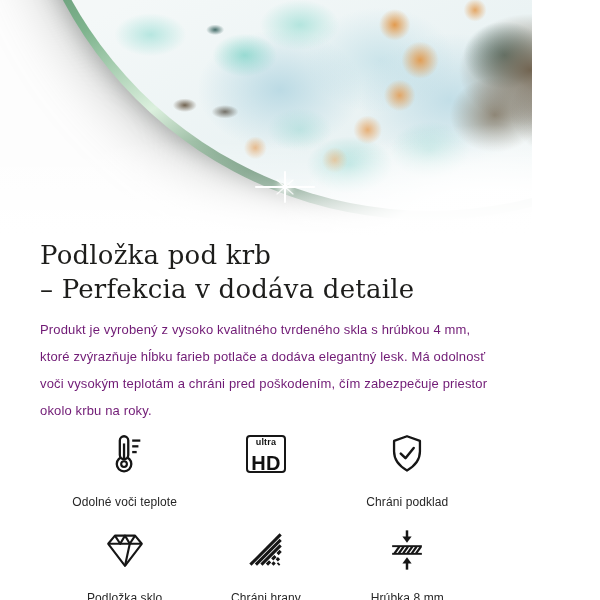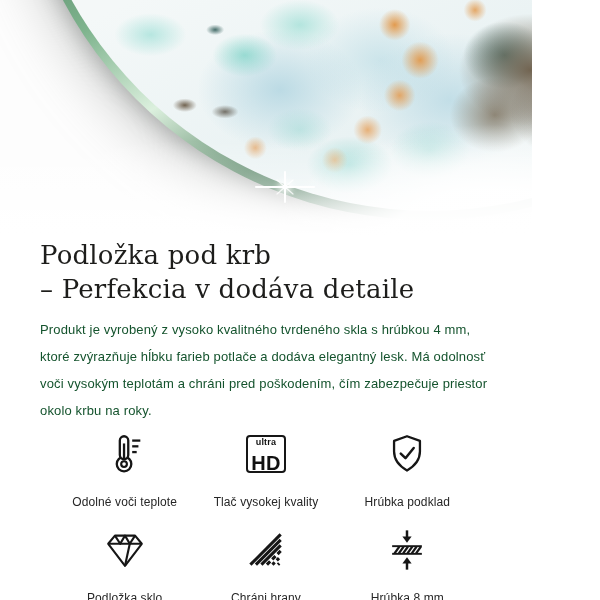--- a/index.html
+++ b/index.html
@@ -47,21 +47,21 @@
   .fade{left:0;top:0;width:600px;height:235px;pointer-events:none;
     background:
       radial-gradient(300px 160px at 82% 104%, rgba(255,255,255,.95) 35%, rgba(255,255,255,0) 75%),
       linear-gradient(to bottom, rgba(255,255,255,0) 60%, rgba(255,255,255,.40) 78%, rgba(255,255,255,.90) 94%, #ffffff 100%);}
   .sparkle{left:253px;top:168px;}
 
   
   .content{padding:0 40px;}
   h1{margin:0;padding-top:3px;font-family:"DejaVu Serif","Liberation Serif",serif;
      font-weight:400;font-size:26px;line-height:34px;color:#1d1d1b;letter-spacing:.2px;}
-  .desc{margin:10px 0 0;font-size:13px;line-height:27px;color:#14532d;letter-spacing:.15px;max-width:528px;}
+  .desc{margin:10px 0 0;font-size:13px;line-height:27px;color:#701a75;letter-spacing:.15px;max-width:528px;}
 
   
   .features{margin-top:5px;padding:0 14px;display:grid;grid-template-columns:1fr 1fr 1fr;row-gap:16px;}
   .feature{display:flex;flex-direction:column;align-items:center;}
   .ficon{height:50px;display:flex;align-items:center;justify-content:center;}
   .flabel{margin-top:16px;font-size:12px;color:#262626;letter-spacing:.1px;}
   .hdbox{width:36px;height:34px;border:2.6px solid #161616;border-radius:4px;
          display:flex;flex-direction:column;align-items:center;justify-content:center;color:#111;gap:9px;}
   .hd-top{font-size:9px;font-weight:700;line-height:10px;letter-spacing:.2px;}
   .hd-bottom{font-size:20px;font-weight:800;line-height:15px;letter-spacing:.2px;}
@@ -120,31 +120,30 @@
         <div class="flabel">Odolné voči teplote</div>
       </div>
 
       <div class="feature">
         <div class="ficon">
           <div class="hdbox">
             <span class="hd-top">ultra</span>
             <span class="hd-bottom">HD</span>
           </div>
         </div>
-        <div class="flabel">Tlač vysokej kvality</div>
       </div>
 
       <div class="feature">
         <div class="ficon">
           <svg class="fsvg" width="46" height="46" viewBox="0 0 48 48" fill="none" stroke="#161616" stroke-width="2.4" stroke-linejoin="round">
             <path d="M24 5.5 L37.5 10.3 V21.5 C37.5 30.6 31.6 36.9 24 41.2 C16.4 36.9 10.5 30.6 10.5 21.5 V10.3 Z"></path>
             <path d="M17.5 23.5 L22.4 28.4 L31 17.8" stroke-width="2.6" stroke-linecap="round"></path>
           </svg>
         </div>
-        <div class="flabel">Hrúbka podklad</div>
+        <div class="flabel">Chráni podklad</div>
       </div>
 
       <div class="feature">
         <div class="ficon">
           <svg class="fsvg" width="46" height="46" viewBox="0 0 48 48" fill="none" stroke="#161616" stroke-width="2.2" stroke-linejoin="round">
             <path d="M13.5 9 H34.5 L41.5 17.5 L24 40.5 L6.5 17.5 Z"></path>
             <path d="M6.5 17.5 H41.5"></path>
             <path d="M13.5 9 L19 17.5 L24 9 L29 17.5 L34.5 9"></path>
             <path d="M29 17.5 L24 40.5"></path>
           </svg>

